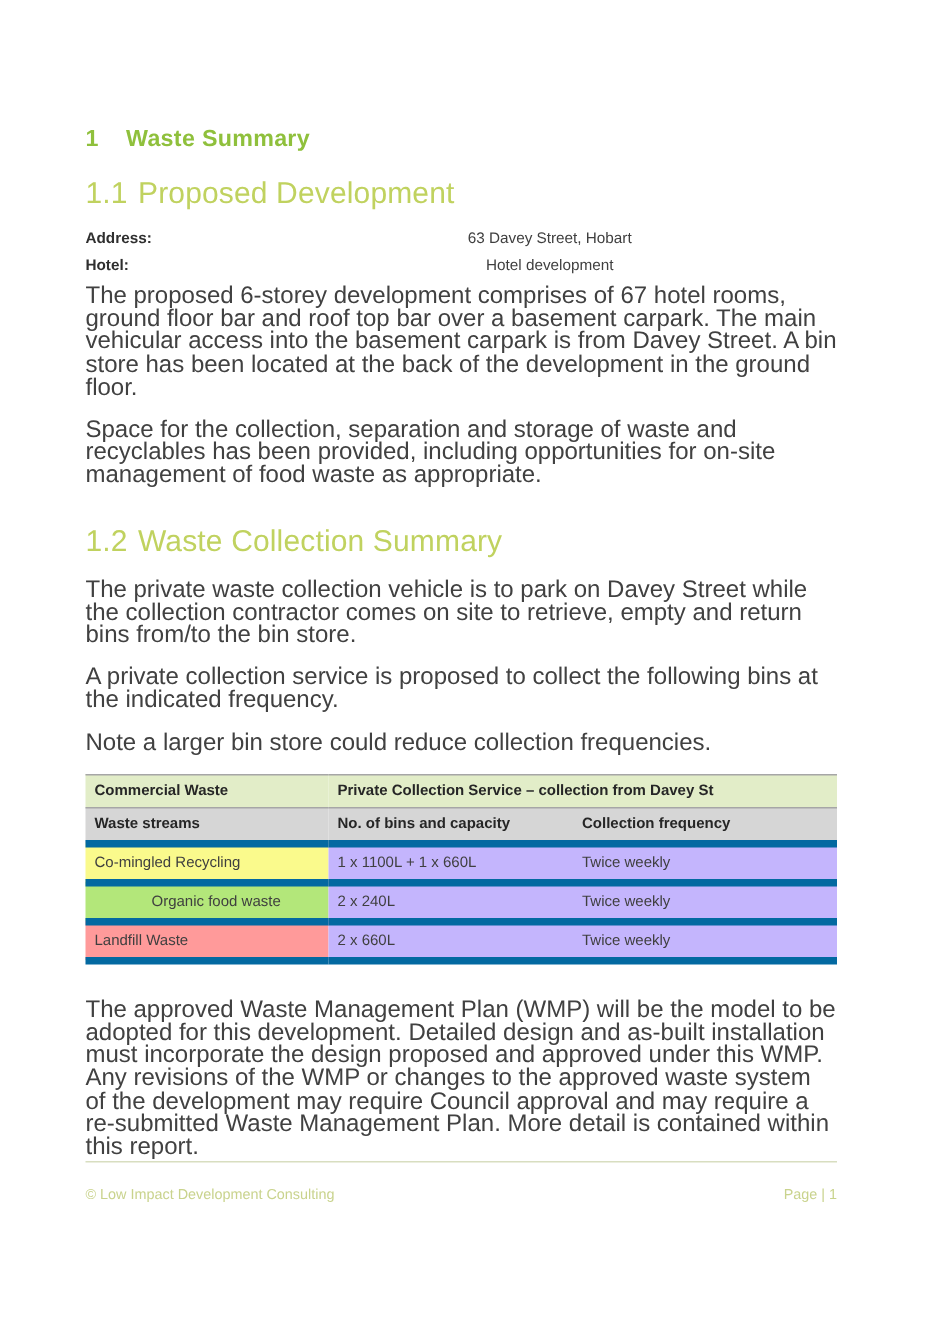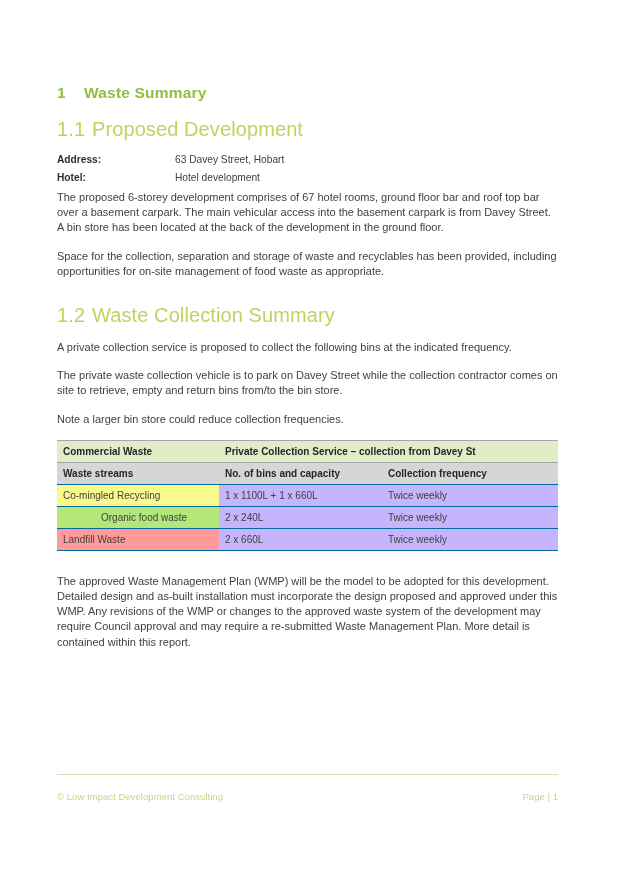--- a/index.html
+++ b/index.html
@@ -57,25 +57,25 @@
     font-size: 10.2px;
     color: #3b3b3b;
     margin-bottom: 7px;
   }
   .meta-label {
     width: 118px;
     flex: 0 0 118px;
     font-weight: bold;
     color: #2f2f2f;
   }
-  .meta-value { flex: 1; color: #3f3f3f; }
+  .meta-value { flex: 1; color: #3f3f3f; text-align: center; }
 
   
   p.body {
-    font-size: 11px;
+    font-size: 16px;
     line-height: 15.2px;
     color: #414141;
     margin: 0 0 13px 0;
     text-align: left;
   }
   .gap-before { margin-top: 17px; }
 
   
   table.waste {
     border-collapse: collapse;
@@ -86,21 +86,21 @@
   table.waste col.c1 { width: 162px; }
   table.waste col.c2 { width: 163px; }
   table.waste col.c3 { width: 176px; }
 
   table.waste td {
     font-size: 10px;
     padding: 4px 6px 4px 6px;
     vertical-align: middle;
     height: 13px;
     border-top: 1px solid #a6a6a6;
-    border-bottom: 1px solid #0369a1;
+    border-bottom: 5px solid #0369a1;
     color: #3f3f3f;
   }
   tr.hdr-top td {
     background: #E2EDC8;
     font-weight: bold;
     color: #262626;
     border-top: 1px solid #a6a6a6;
     border-bottom: 1px solid #a6a6a6;
   }
   tr.hdr-sub td {
@@ -159,22 +159,22 @@
     </div>
 
     <p class="body gap-before">The proposed 6-storey development comprises of 67 hotel rooms, ground floor bar and roof top bar over a basement carpark. The main vehicular access into the basement carpark is from Davey Street. A bin store has been located at the back of the development in the ground floor.</p>
     <p class="body">Space for the collection, separation and storage of waste and recyclables has been provided, including opportunities for on-site management of food waste as appropriate.</p>
 
     <div class="h2" style="margin-top:25px;">
       <span class="num">1.2</span>
       <span class="txt">Waste Collection Summary</span>
     </div>
 
+    <p class="body gap-before">The private waste collection vehicle is to park on Davey Street while the collection contractor comes on site to retrieve, empty and return bins from/to the bin store.</p>
     <p class="body">A private collection service is proposed to collect the following bins at the indicated frequency.</p>
-    <p class="body gap-before">The private waste collection vehicle is to park on Davey Street while the collection contractor comes on site to retrieve, empty and return bins from/to the bin store.</p>
     <p class="body gap-before">Note a larger bin store could reduce collection frequencies.</p>
 
     <table class="waste">
       <colgroup>
         <col class="c1">
           <col class="c2">
           <col class="c3">
       </colgroup>
       <tbody>
         <tr class="hdr-top">

